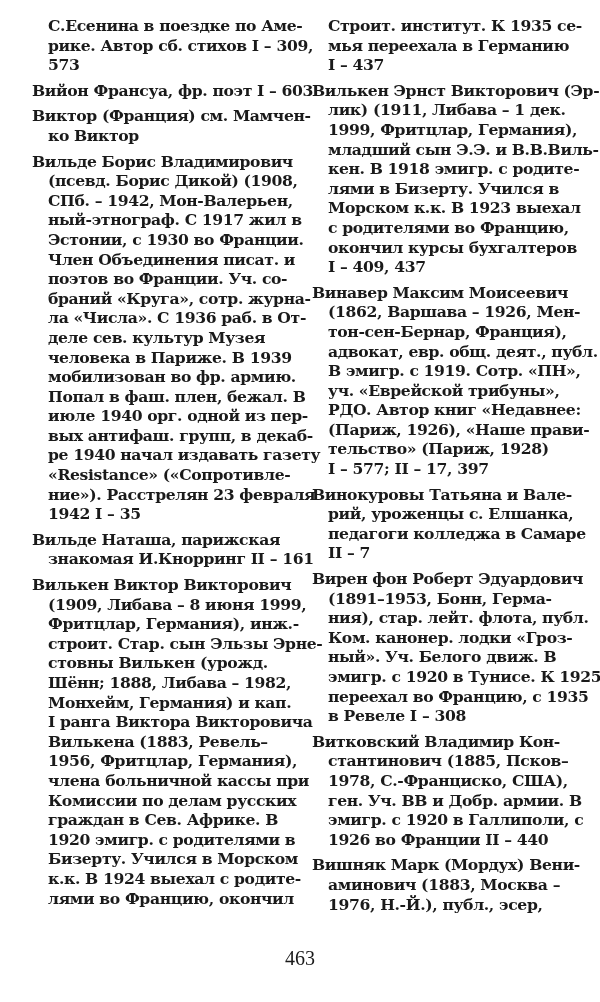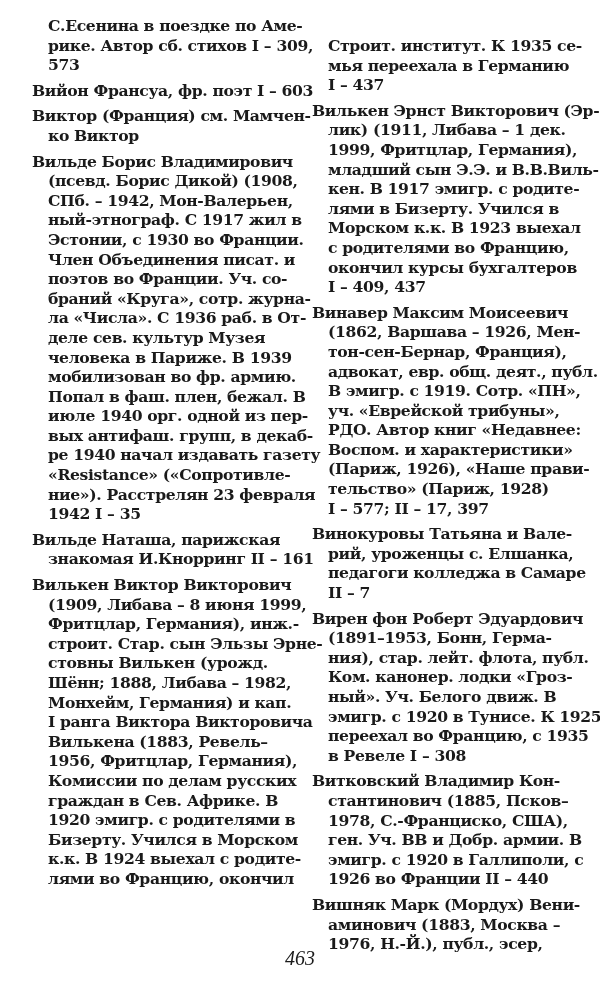--- a/index.html
+++ b/index.html
@@ -5,31 +5,31 @@
   html, body { margin: 0; padding: 0; background: #ffffff; }
   body {
     width: 600px; height: 1002px; position: relative; overflow: hidden;
     font-family: "DejaVu Serif", "Liberation Serif", serif;
     color: #1a1a1a;
   }
   .col {
     position: absolute; top: 16px; width: 262px;
   }
   .col-left { left: 32px; }
-  .col-right { left: 312px; margin-top: 20px; }
+  .col-right { left: 312px; }
   .line {
     font-size: 15.6px; line-height: 19.6px; height: 19.6px;
     white-space: nowrap; font-weight: bold;
     letter-spacing: -0.35px;
   }
   .indent { padding-left: 16px; }
   .entry { margin-bottom: 6px; }
   .page-number {
     position: absolute; left: 0; right: 0; top: 947px; text-align: center;
-    font-family: "Liberation Serif", serif; font-size: 20px; font-weight: normal; font-style: italic;
+    font-family: "Liberation Serif", serif; font-size: 20px; font-weight: normal;
   }
 </style>
 </head>
 <body>
 
 <div class="col col-left" id="left-col">
     <div class="entry">
       <div class="line indent">С.Есенина в поездке по Аме-</div>
       <div class="line indent">рике. Автор сб. стихов I – 309,</div>
       <div class="line indent">573</div>
@@ -70,55 +70,55 @@
       <div class="line">Вилькен Виктор Викторович</div>
       <div class="line indent">(1909, Либава – 8 июня 1999,</div>
       <div class="line indent">Фритцлар, Германия), инж.-</div>
       <div class="line indent">строит. Стар. сын Эльзы Эрне-</div>
       <div class="line indent">стовны Вилькен (урожд.</div>
       <div class="line indent">Шённ; 1888, Либава – 1982,</div>
       <div class="line indent">Монхейм, Германия) и кап.</div>
       <div class="line indent">I ранга Виктора Викторовича</div>
       <div class="line indent">Вилькена (1883, Ревель–</div>
       <div class="line indent">1956, Фритцлар, Германия),</div>
+      <div class="line indent">члена больничной кассы при</div>
       <div class="line indent">Комиссии по делам русских</div>
       <div class="line indent">граждан в Сев. Африке. В</div>
       <div class="line indent">1920 эмигр. с родителями в</div>
       <div class="line indent">Бизерту. Учился в Морском</div>
       <div class="line indent">к.к. В 1924 выехал с родите-</div>
       <div class="line indent">лями во Францию, окончил</div>
     </div>
   </div>
 <div class="col col-right" id="right-col">
     <div class="entry">
       <div class="line indent">Строит. институт. К 1935 се-</div>
       <div class="line indent">мья переехала в Германию</div>
       <div class="line indent">I – 437</div>
     </div>
     <div class="entry">
       <div class="line">Вилькен Эрнст Викторович (Эр-</div>
       <div class="line indent">лик) (1911, Либава – 1 дек.</div>
       <div class="line indent">1999, Фритцлар, Германия),</div>
       <div class="line indent">младший сын Э.Э. и В.В.Виль-</div>
-      <div class="line indent">кен. В 1917 эмигр. с родите-</div>
+      <div class="line indent">кен. В 1918 эмигр. с родите-</div>
       <div class="line indent">лями в Бизерту. Учился в</div>
       <div class="line indent">Морском к.к. В 1923 выехал</div>
       <div class="line indent">с родителями во Францию,</div>
       <div class="line indent">окончил курсы бухгалтеров</div>
       <div class="line indent">I – 409, 437</div>
     </div>
     <div class="entry">
       <div class="line">Винавер Максим Моисеевич</div>
       <div class="line indent">(1862, Варшава – 1926, Мен-</div>
       <div class="line indent">тон-сен-Бернар, Франция),</div>
       <div class="line indent">адвокат, евр. общ. деят., публ.</div>
       <div class="line indent">В эмигр. с 1919. Сотр. «ПН»,</div>
       <div class="line indent">уч. «Еврейской трибуны»,</div>
       <div class="line indent">РДО. Автор книг «Недавнее:</div>
-      <div class="line indent">Воспом. и характеристики»</div>
       <div class="line indent">(Париж, 1926), «Наше прави-</div>
       <div class="line indent">тельство» (Париж, 1928)</div>
       <div class="line indent">I – 577; II – 17, 397</div>
     </div>
     <div class="entry">
       <div class="line">Винокуровы Татьяна и Вале-</div>
       <div class="line indent">рий, уроженцы с. Елшанка,</div>
       <div class="line indent">педагоги колледжа в Самаре</div>
       <div class="line indent">II – 7</div>
     </div>

